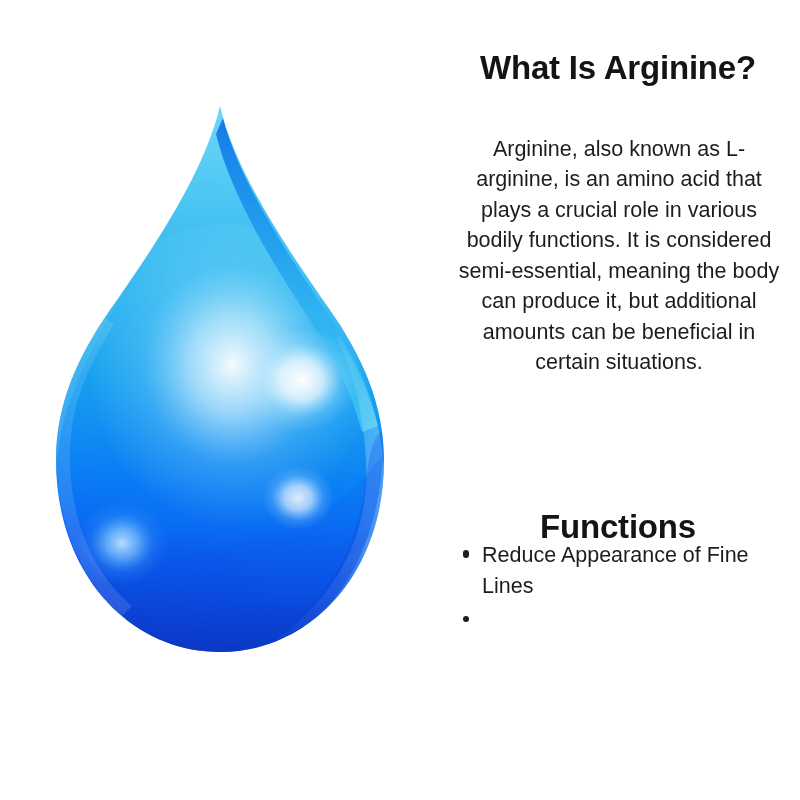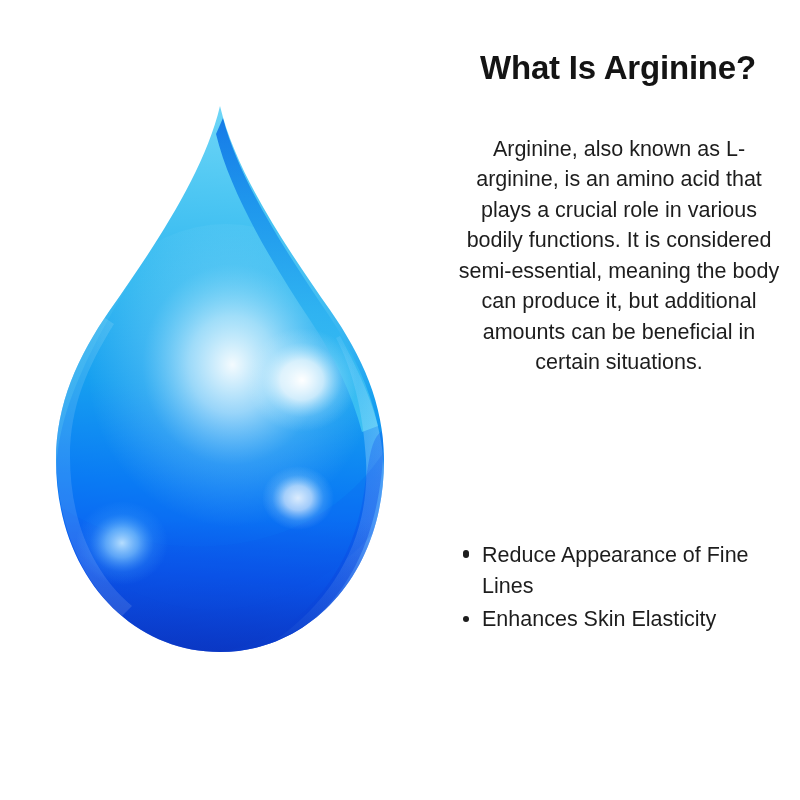--- a/index.html
+++ b/index.html
@@ -249,29 +249,29 @@
       </g>
     </svg>
   </div>
 
   <div class="text-panel">
 
     <h1 class="heading heading-1">What Is Arginine?</h1>
 
     <p class="body-copy">Arginine, also known as L-arginine, is an amino acid that plays a crucial role in various bodily functions. It is considered semi-essential, meaning the body can produce it, but additional amounts can be beneficial in certain situations.</p>
 
+    <h2 class="heading heading-2">Functions</h2>
 
     <ul class="func-list">
       <li>
         <span class="bullet"></span>
       </li>
       <li>
         <span class="bullet"></span>
         <span>Reduce Appearance of Fine Lines</span>
       </li>
       <li>
         <span class="bullet"></span>
-        <span>Enhances Skin Elasticity</span>
       </li>
     </ul>
 
   </div>
 </div>
 
 </body></html>

